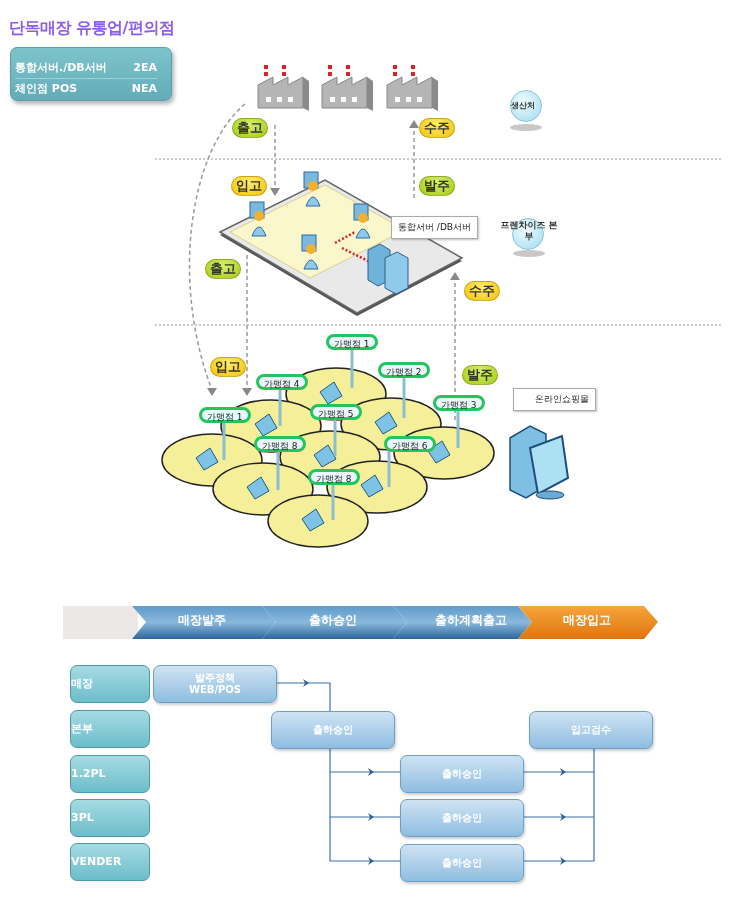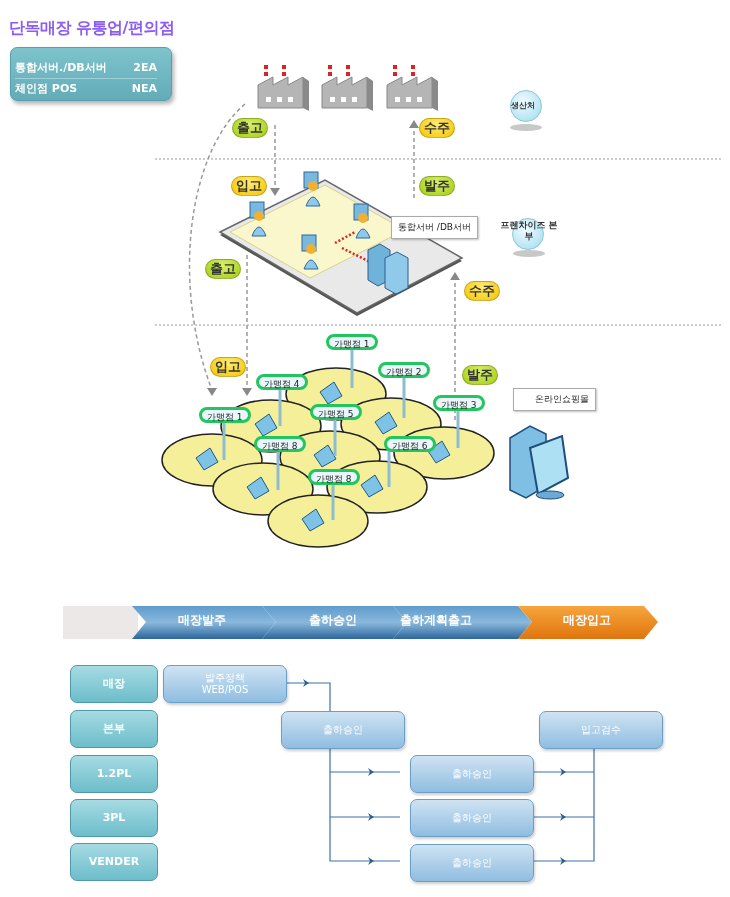--- a/index.html
+++ b/index.html
@@ -19,26 +19,26 @@
   .roleball { position: absolute; width: 32px; height: 32px; border-radius: 50%;
               background: radial-gradient(circle at 40% 35%, #f0fbff, #9edbef); border: 1px solid #8ac6d8;
               font-size: 8px; font-weight: bold; color: #333; display: flex; align-items: center; justify-content: flex-start; text-align: center; line-height: 10px; }
   .roleshadow { position: absolute; width: 32px; height: 7px; border-radius: 50%; background: #c8c8c8; }
   .roletext { position: absolute; font-size: 9px; font-weight: bold; color: #333; text-align: center; line-height: 11px; }
   .tag { position: absolute; height: 16px; border-radius: 8px; background: #eaf6fb; border: 3px solid #22c55e;
          font-size: 9px; color: #222; line-height: 14px; text-align: center; padding: 0 5px; white-space: nowrap; }
   .callout { position: absolute; background: #fff; border: 1px solid #aaa; box-shadow: 1px 1px 2px rgba(0,0,0,0.25);
              font-size: 9px; color: #222; padding: 4px 6px; white-space: nowrap; }
   .chev-label { position: absolute; color: #fff; font-size: 12px; font-weight: bold; text-align: center; top: 612px; width: 110px; }
-  .rolebox { position: absolute; left: 70px; width: 88px; height: 38px; border-radius: 7px;
+  .rolebox { position: absolute; left: 70px; width: 80px; height: 38px; border-radius: 7px;
              background: linear-gradient(#a6dbe3, #6cbdca); border: 1px solid #4f9aa8; color: #fff;
-             font-size: 11px; font-weight: bold; text-align: center; line-height: 36px; }
+             font-size: 11px; font-weight: bold; text-align: left; line-height: 36px; }
   .procbox { position: absolute; border-radius: 7px; background: linear-gradient(#cfe3f3, #8fbde0);
-             border: 1px solid #6c9fc6; color: #fff; font-size: 10px; font-weight: normal; text-align: center;
-             display: flex; align-items: center; justify-content: center; line-height: 12px; box-shadow: 1px 2px 3px rgba(0,0,0,0.2); margin-left: 10px; }
+             border: 1px solid #6c9fc6; color: #fff; font-size: 10px; font-weight: bold; text-align: center;
+             display: flex; align-items: center; justify-content: center; line-height: 12px; box-shadow: 1px 2px 3px rgba(0,0,0,0.2); }
 </style>
 </head>
 <body>
 
 <div class="abs title">단독매장 유통업/편의점</div>
 <div class="abs infobox">
   <div class="inforow">
     <span>통합서버./DB서버</span>
     <span>2EA</span>
   </div>
@@ -218,21 +218,21 @@
       </linearGradient>
   </defs>
   <polygon points="63,6 138,6 138,39 63,39" fill="#ece8e8"></polygon>
   <polygon points="132,6 262,6 276,22 262,39 132,39 146,22" fill="url(#blueg)"></polygon>
   <polygon points="262,6 393,6 407,22 393,39 262,39 276,22" fill="url(#blueg)"></polygon>
   <polygon points="393,6 518,6 532,22 518,39 393,39 407,22" fill="url(#blueg)"></polygon>
   <polygon points="518,6 644,6 658,22 644,39 518,39 532,22" fill="url(#orangeg)"></polygon>
 </svg>
 <div class="chev-label" style="left:147px;">매장발주</div>
 <div class="chev-label" style="left:278px;">출하승인</div>
-<div class="chev-label" style="left:381px;text-align:center;">출하계획출고</div>
+<div class="chev-label" style="left:416px;text-align:center;">출하계획출고</div>
 <div class="chev-label" style="left:532px;">매장입고</div>
 
 <svg class="abs" style="left:0;top:650px" width="730" height="247">
   <g stroke="#3d73a8" stroke-width="1.2" fill="none">
     <polyline points="277,33 330,33 330,62"></polyline>
     <polyline points="330,99 330,211 400,211"></polyline>
     <line x1="330" y1="122" x2="400" y2="122"></line>
     <line x1="330" y1="167" x2="400" y2="167"></line>
     <line x1="524" y1="122" x2="594" y2="122"></line>
     <line x1="524" y1="167" x2="594" y2="167"></line>

